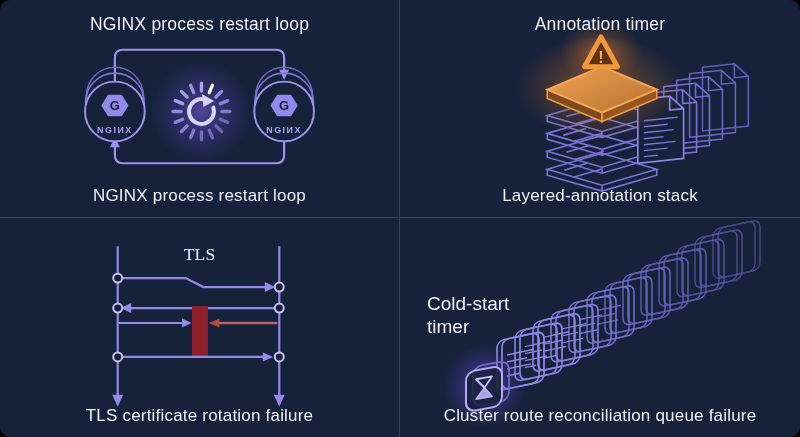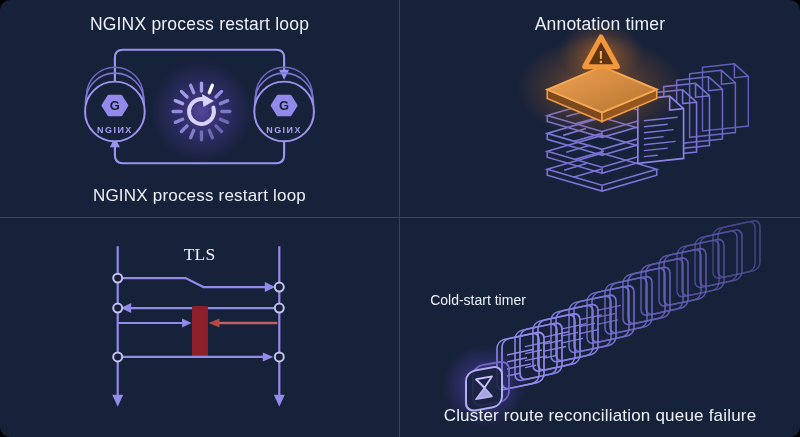--- a/index.html
+++ b/index.html
@@ -13,21 +13,21 @@
   .row-top .panel{height:218px;}
   .row-bottom .panel{height:219px;}
   .p-tl{border-right:1px solid rgba(170,190,225,0.22);border-bottom:1px solid rgba(170,190,225,0.22);}
   .p-tr{border-bottom:1px solid rgba(170,190,225,0.22);}
   .p-bl{border-right:1px solid rgba(170,190,225,0.22);}
   .art{position:absolute;left:0;top:0;width:100%;height:100%;display:block;}
   .ttl{position:absolute;left:0;width:100%;text-align:center;font-size:17.5px;font-weight:500;letter-spacing:.2px;}
   .ttl-top{top:14px;}
   .cap{position:absolute;left:0;top:186px;width:100%;text-align:center;font-size:17px;font-weight:500;letter-spacing:.2px;}
   .tls-ttl{top:26px;font-family:Liberation Serif, serif;}
-  .coldstart{position:absolute;left:27px;top:74px;width:102px;text-align:center;font-size:14px;font-weight:500;line-height:1.22;}
+  .coldstart{position:absolute;left:27px;top:74px;width:102px;font-size:19px;font-weight:500;line-height:1.22;}
   svg{overflow:visible;}
   text{font-family:"Liberation Sans",sans-serif;}
 </style>
 </head>
 <body>
 
 <div class="frame">
 
   <div class="row row-top">
 
@@ -173,20 +173,21 @@
           <path d="M147,90 L202,67 L257,90 L202,113 Z" fill="url(#plateGrad)" stroke="#f5a854" stroke-width="2"></path>
         </g>
 
         <g>
           <ellipse cx="201" cy="52" rx="42" ry="30" fill="url(#glowOrange)"></ellipse>
           <path d="M201,37 L217.5,67 L184.5,67 Z" fill="#5f3413" stroke="#f2973c" stroke-width="5" stroke-linejoin="round"></path>
           <text x="201" y="63" text-anchor="middle" font-size="16" font-weight="800" fill="#ffae54">!</text>
         </g>
       </svg>
       <div class="ttl ttl-top">Annotation timer</div>
+      <div class="cap">Layered-annotation stack</div>
     </div>
   </div>
 
   <div class="row row-bottom">
 
     <div class="panel p-bl">
       <svg class="art" viewBox="0 0 400 219">
 
         <g stroke="#938bea" stroke-width="2.2" fill="none">
           <line x1="118" y1="28" x2="118" y2="178"></line>
@@ -224,20 +225,21 @@
         <g fill="#16213a" stroke="#c6c2f0" stroke-width="2">
           <circle cx="118" cy="60" r="4.5"></circle>
             <circle cx="280" cy="69" r="4.5"></circle>
           <circle cx="118" cy="90" r="4.5"></circle>
             <circle cx="280" cy="90" r="4.5"></circle>
           <circle cx="118" cy="139" r="4.5"></circle>
             <circle cx="280" cy="139" r="4.5"></circle>
         </g>
       </svg>
       <div class="ttl tls-ttl">TLS</div>
+      <div class="cap" style="top:188px">TLS certificate rotation failure</div>
     </div>
 
     <div class="panel p-br">
       <svg class="art" viewBox="0 0 400 219">
         <defs>
           <radialGradient id="glowPurple" cx="50%" cy="50%" r="50%">
             <stop offset="0%" stop-color="#7a5cf0" stop-opacity="0.55"></stop>
             <stop offset="55%" stop-color="#6a50d8" stop-opacity="0.25"></stop>
             <stop offset="100%" stop-color="#6a50d8" stop-opacity="0"></stop>
           </radialGradient>

